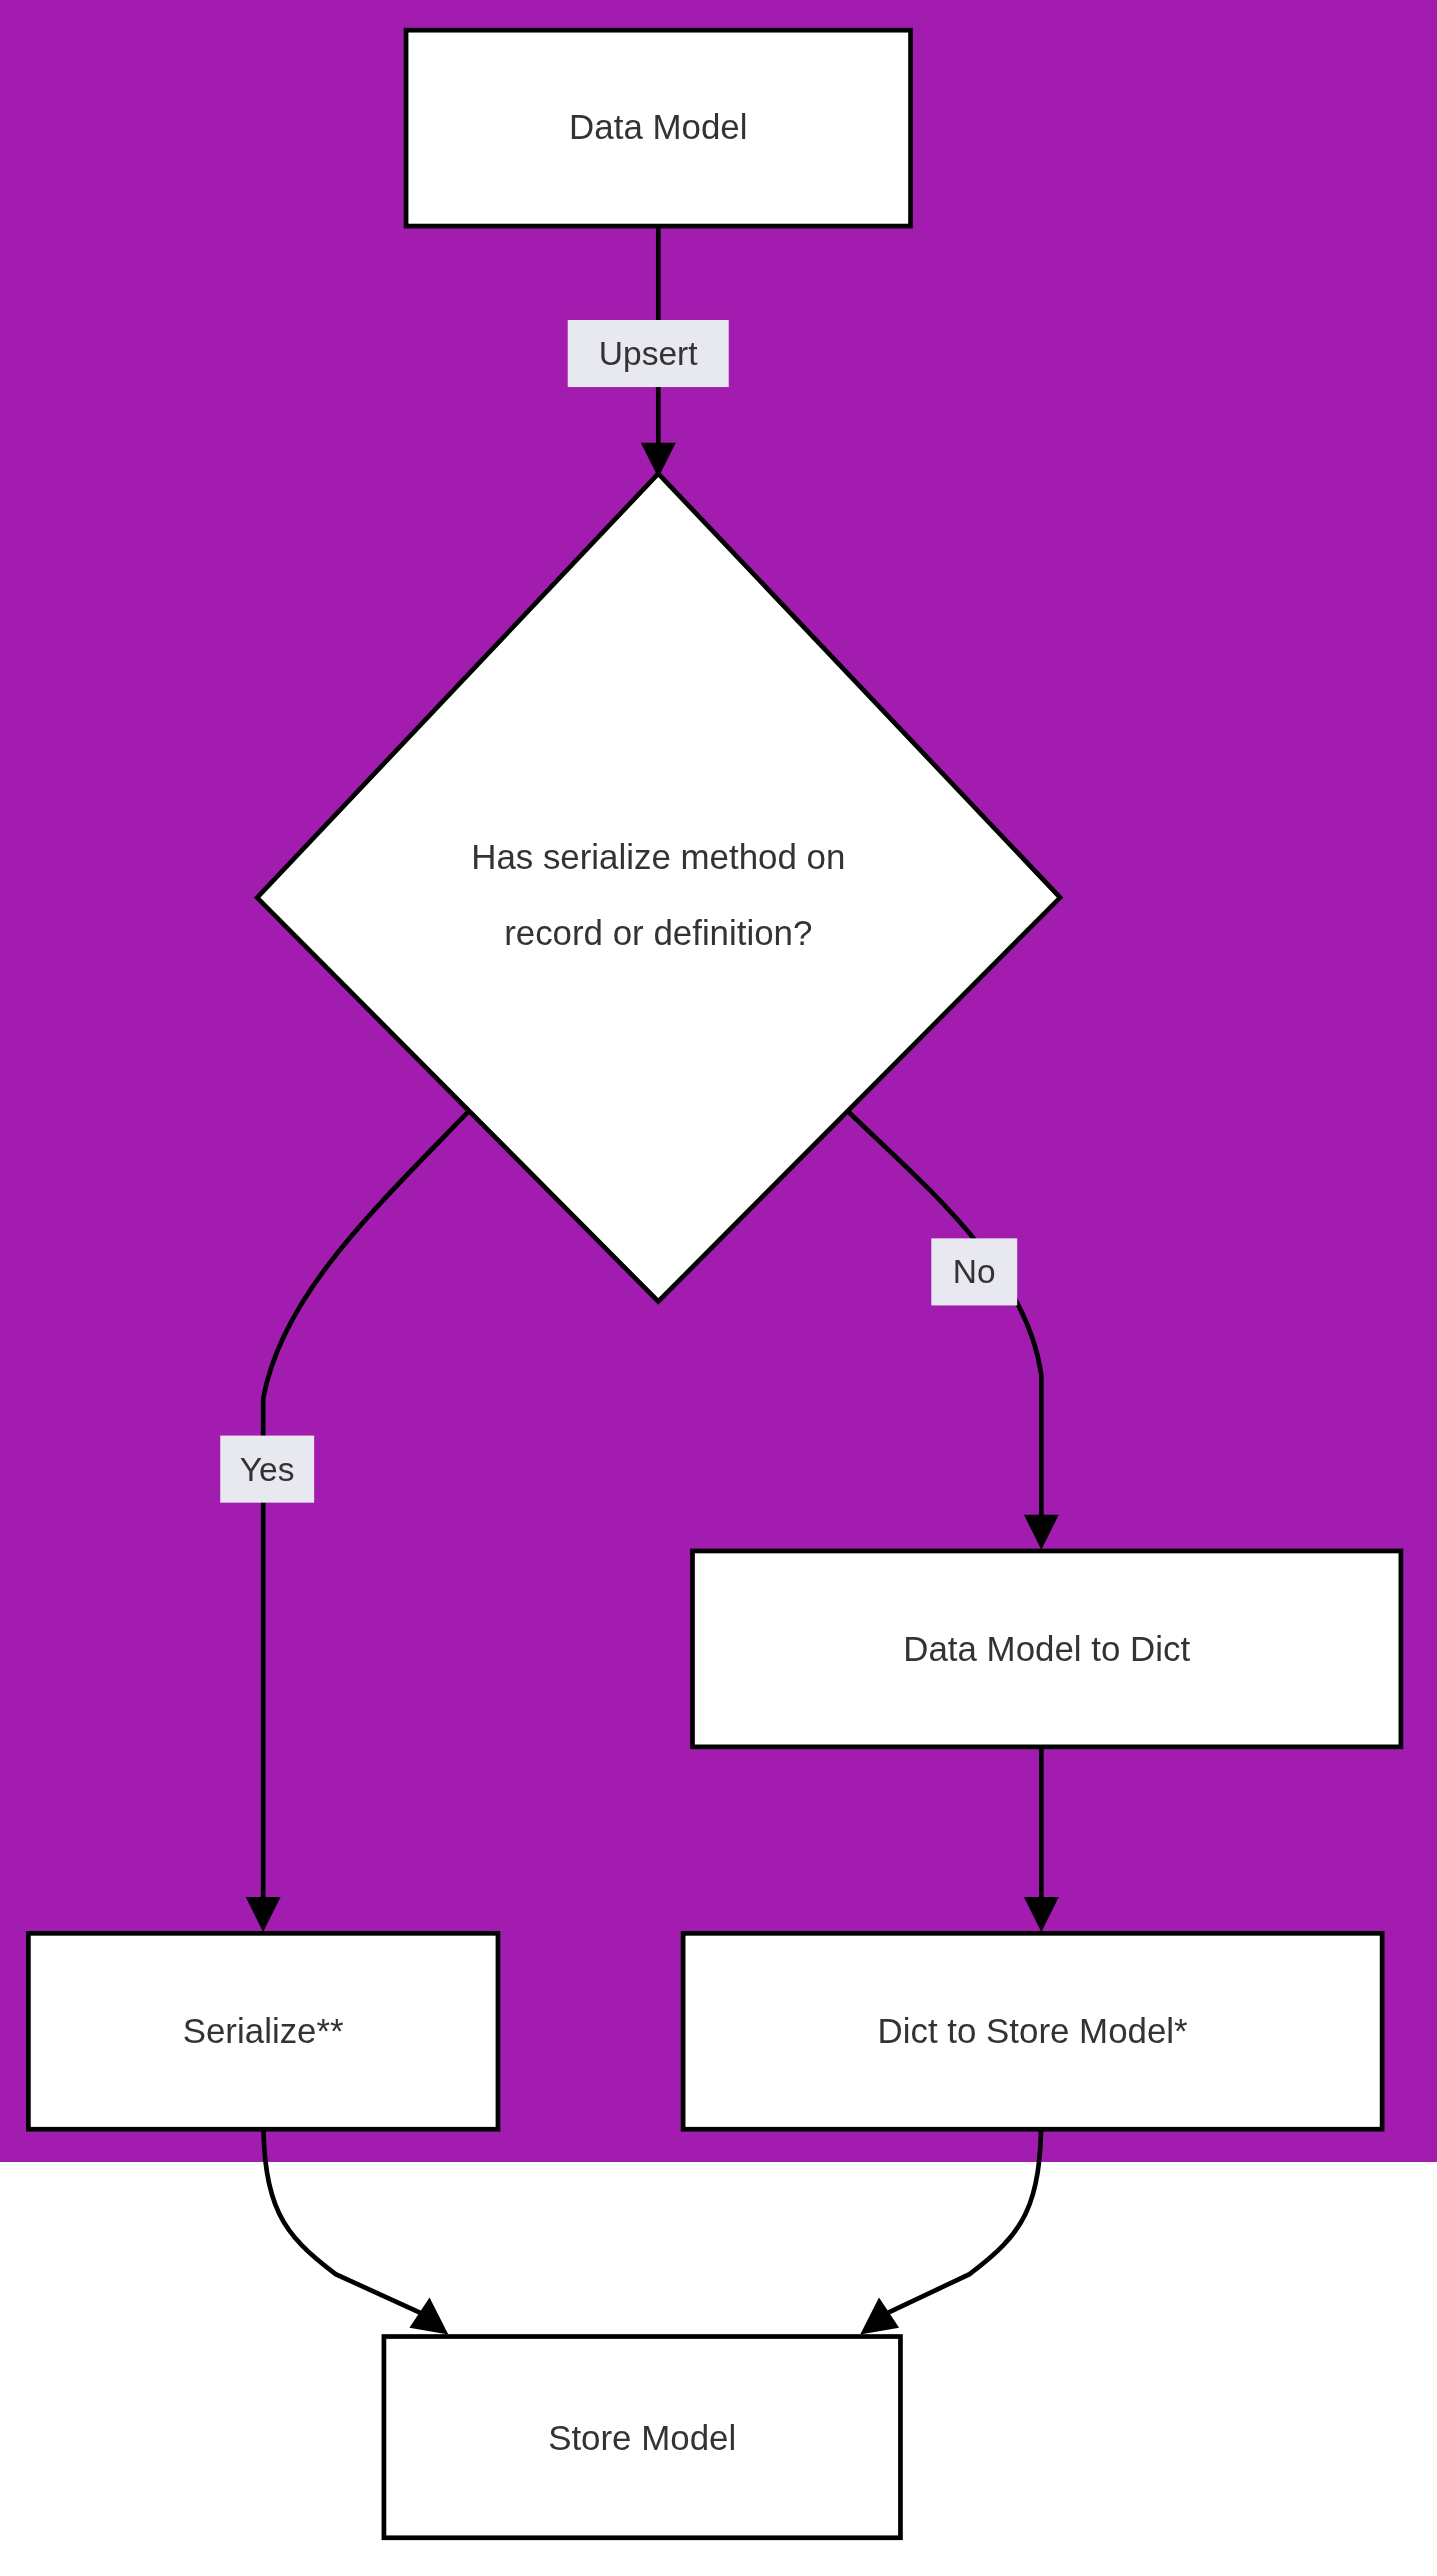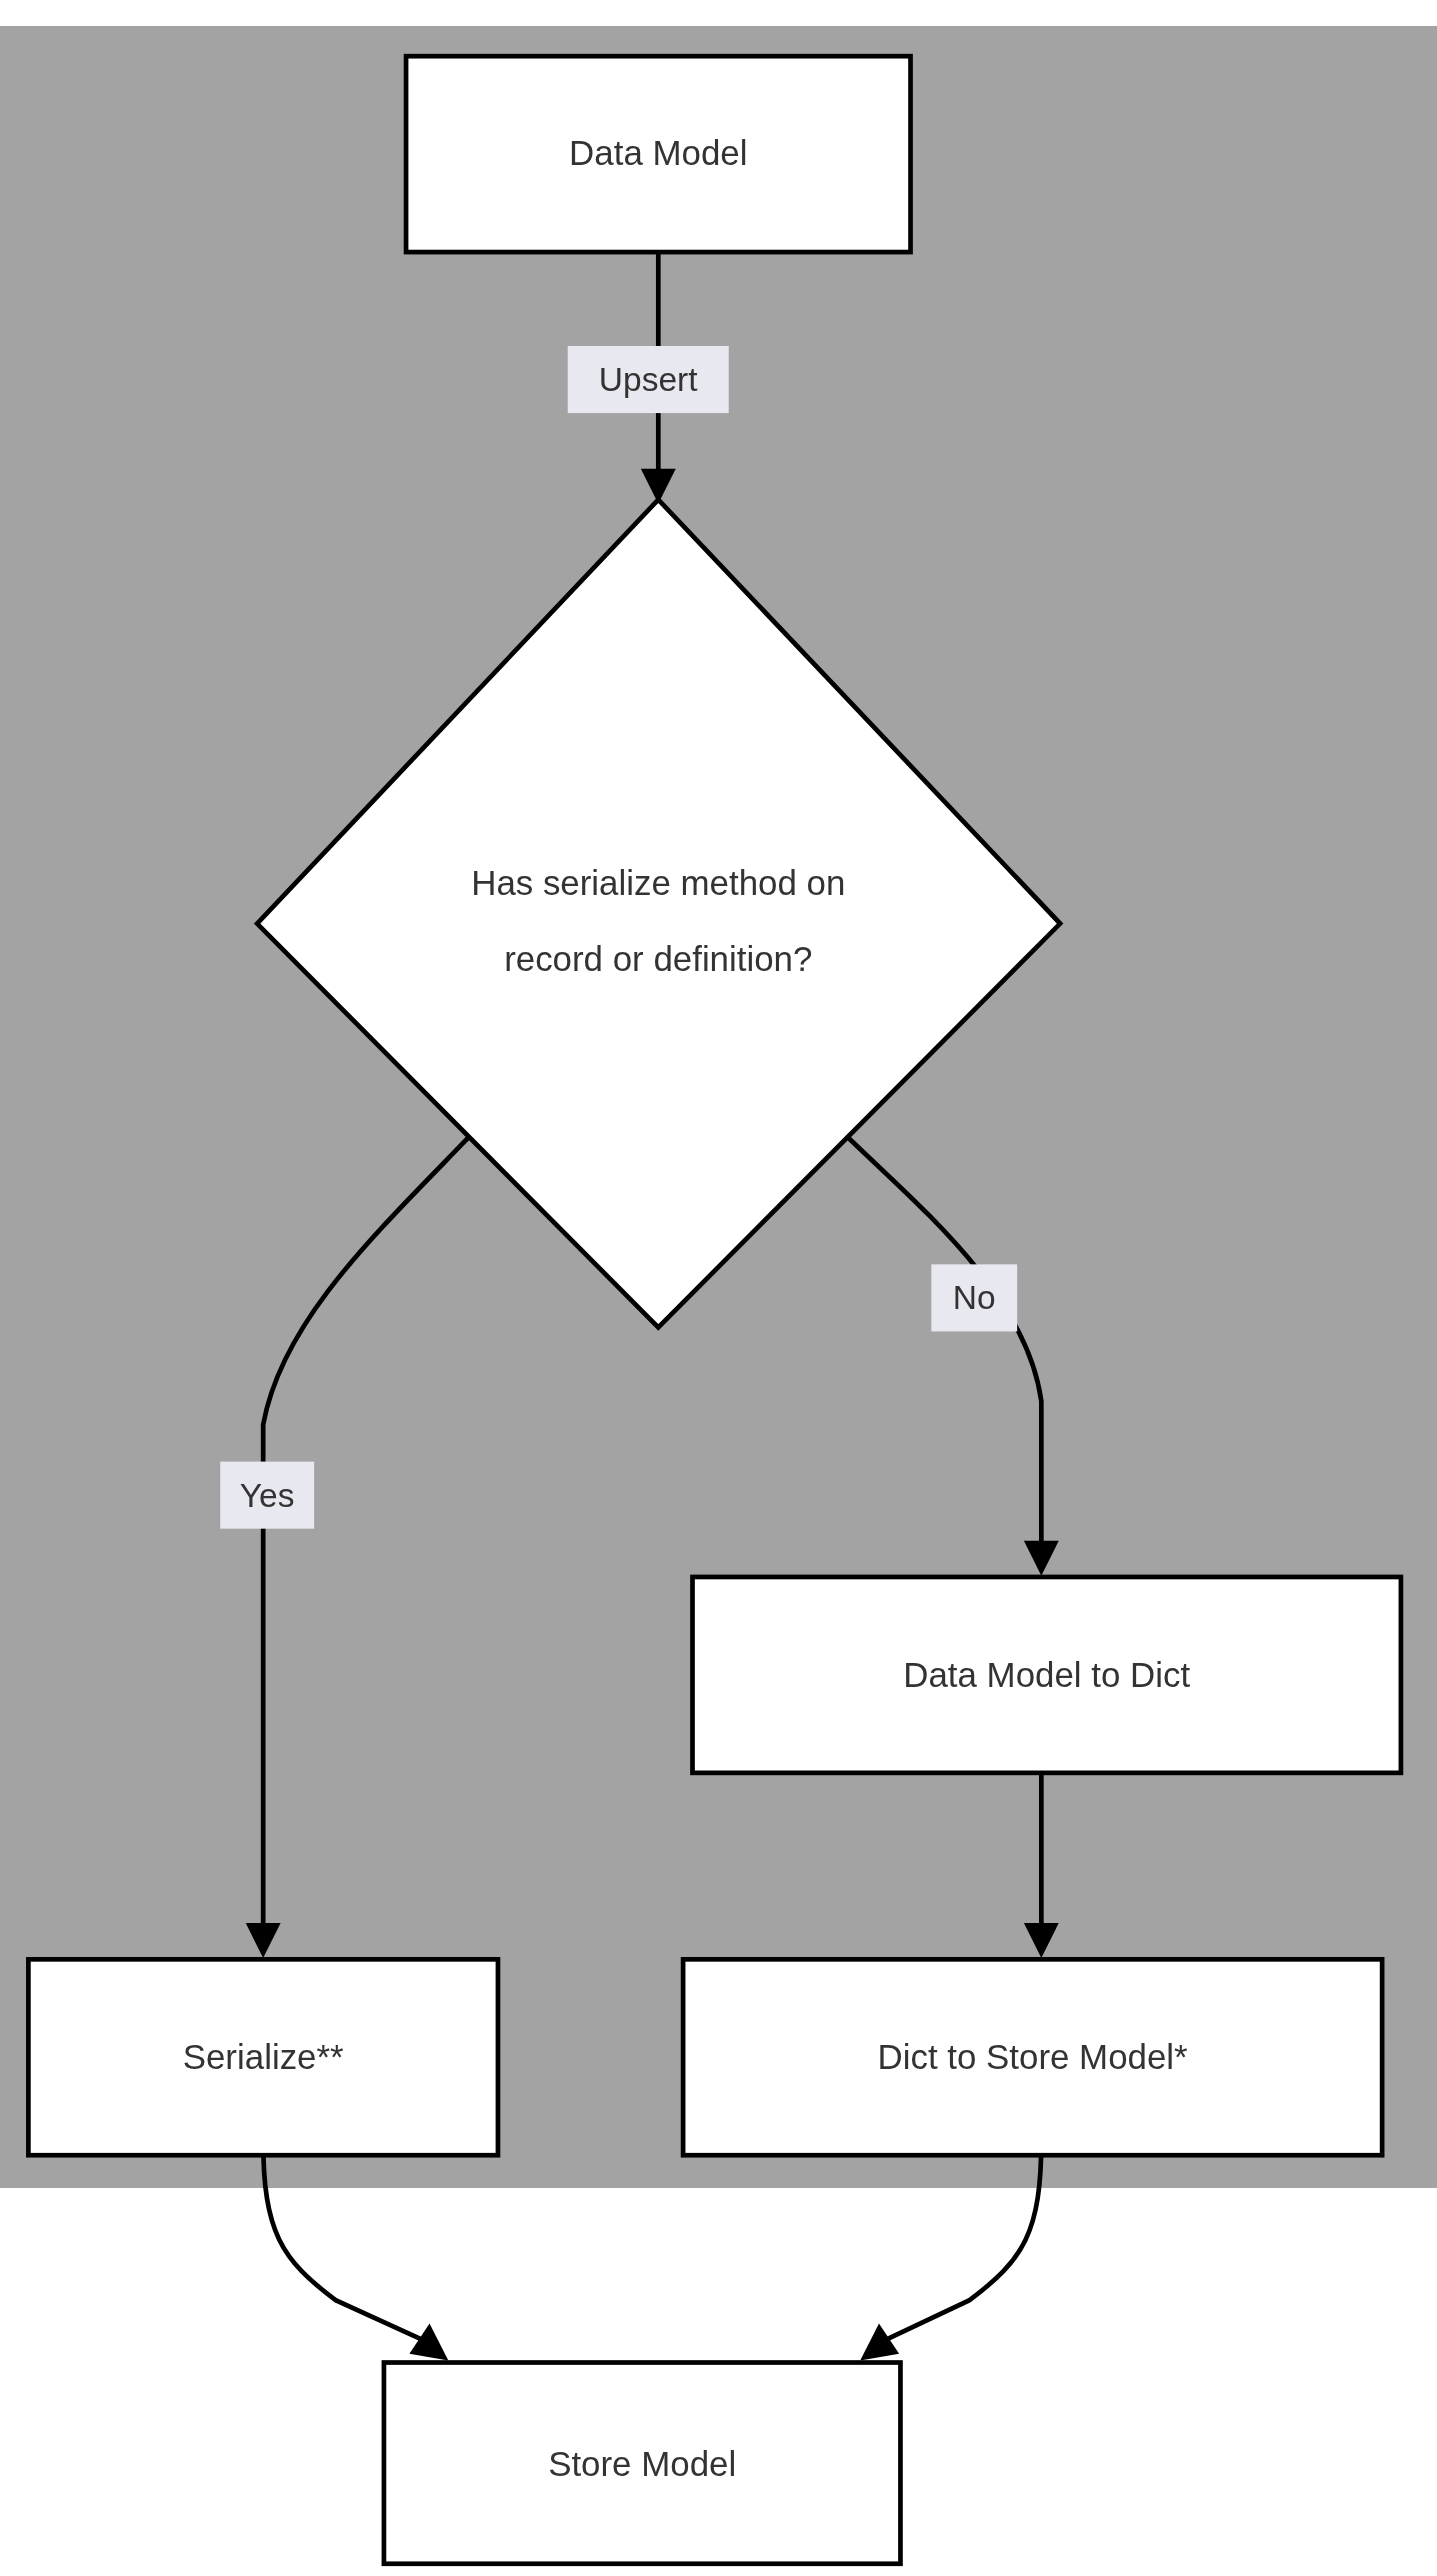--- a/index.html
+++ b/index.html
@@ -10,22 +10,21 @@
   body {
     width: 1438px;
     height: 2576px;
     font-family: "Liberation Sans", sans-serif;
     overflow: hidden;
   }
   #flow-root {
     position: relative;
     width: 1438px;
     height: 2162px;
-    background: #a3a3a3;
-    margin-top: 26px;
+    background: #a21caf;
   }
   svg#flow-svg {
     display: block;
     width: 1438px;
     height: 2576px;
   }
   .node-shape {
     fill: #ffffff;
     stroke: #000000;
     stroke-width: 7;

